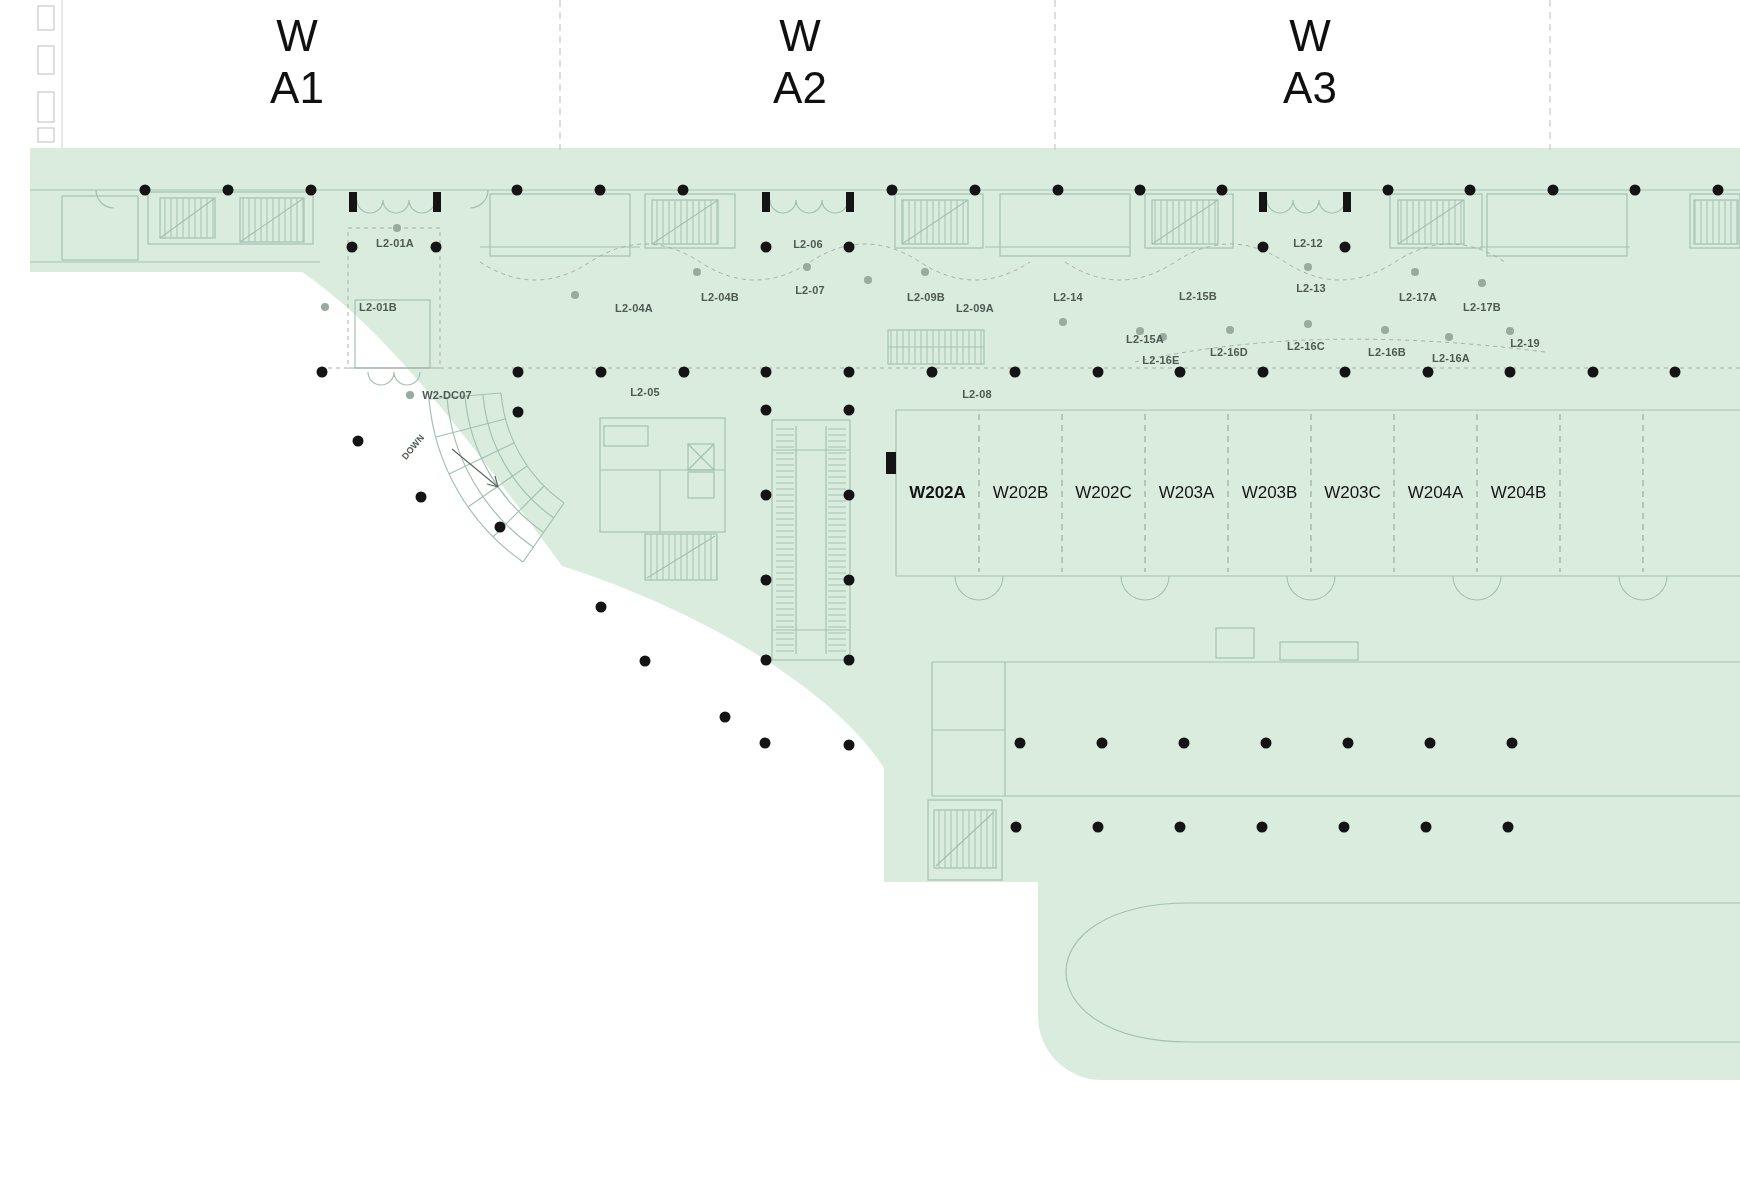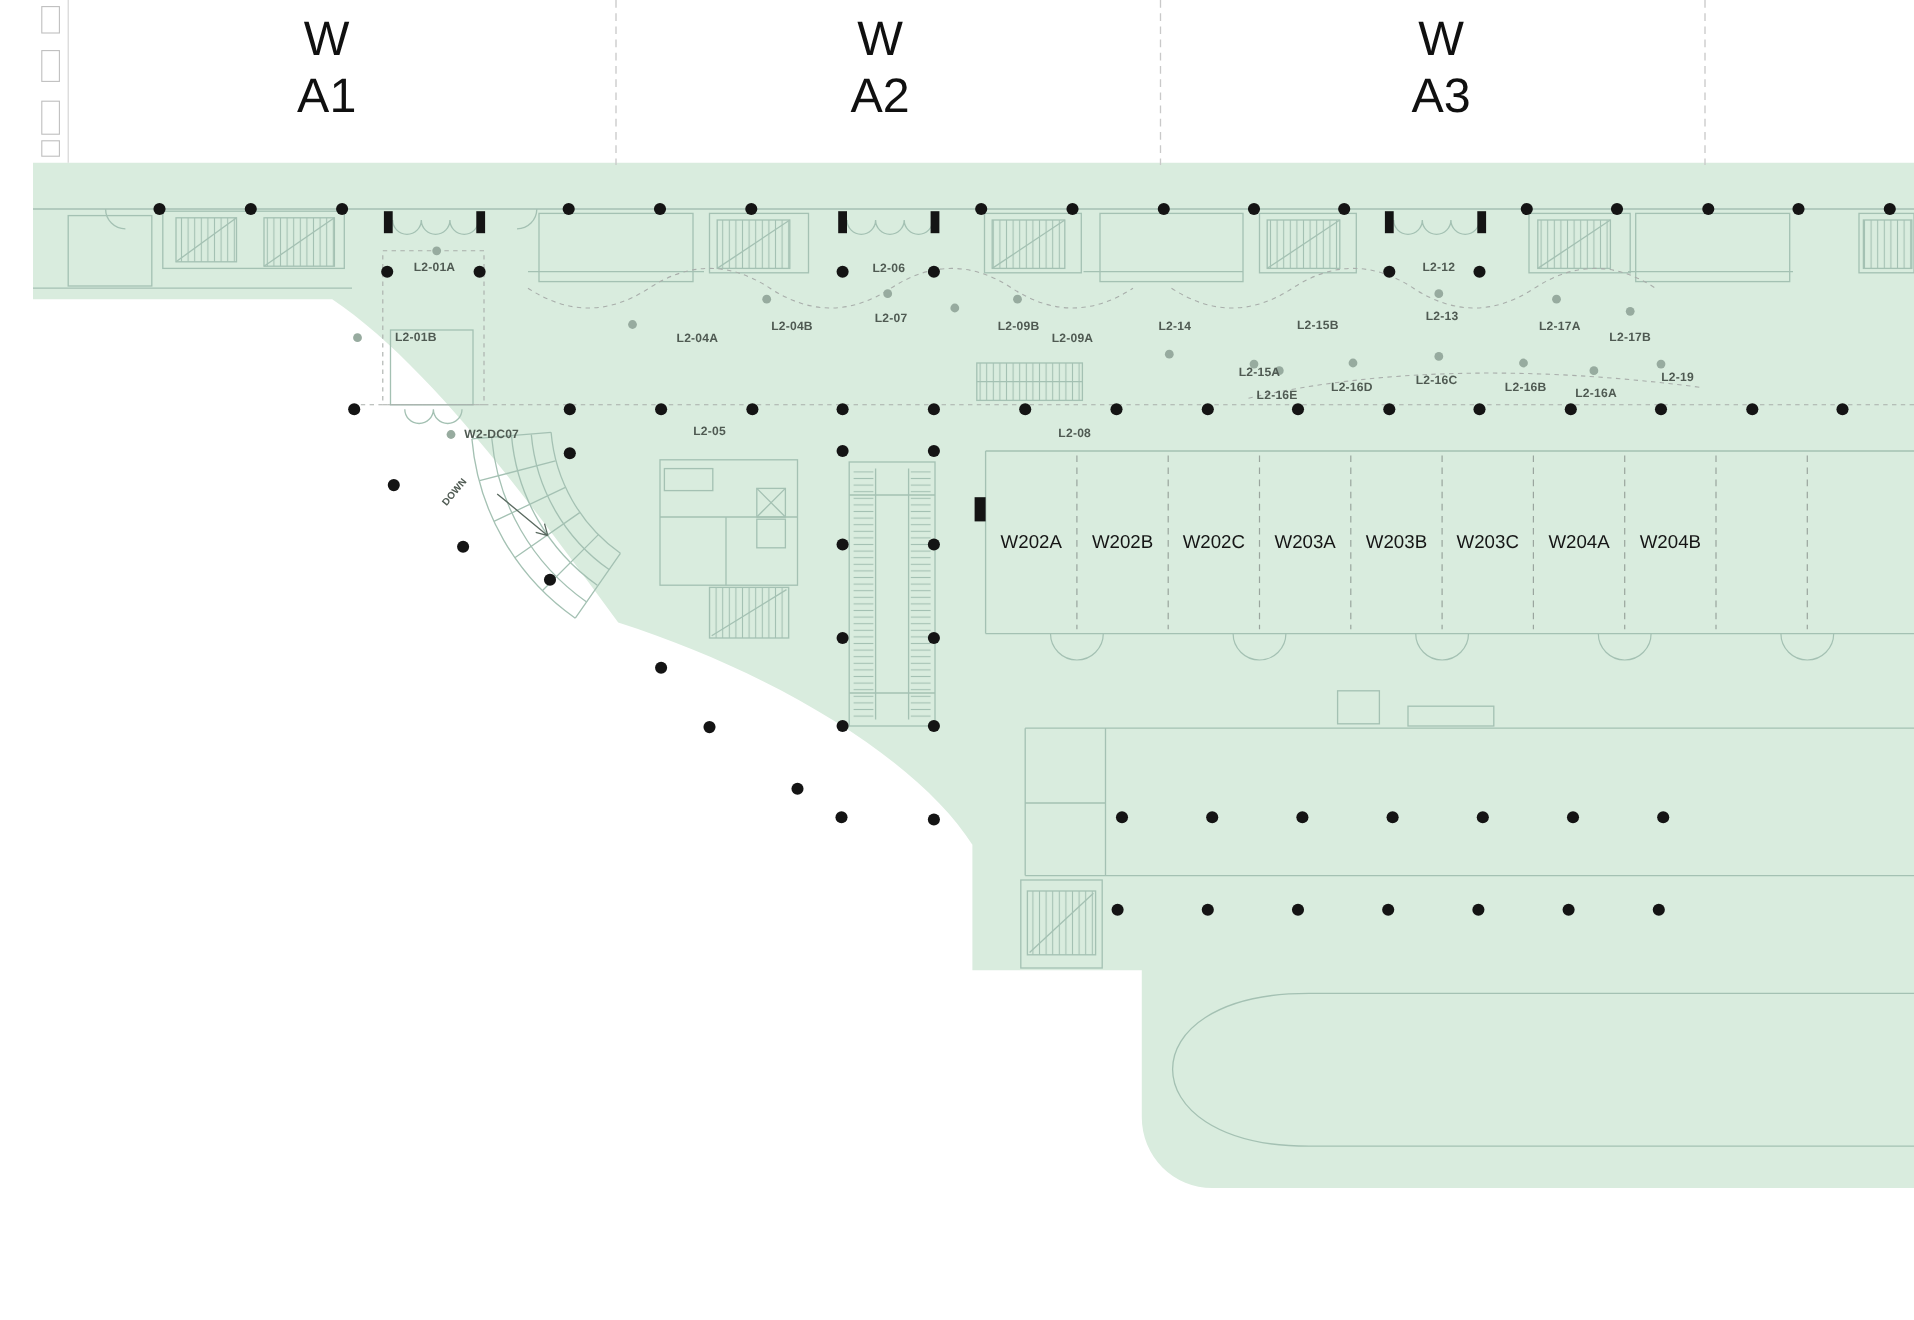--- a/index.html
+++ b/index.html
@@ -259,21 +259,21 @@
       <div class="zone" style="left: 800px;">
         <div>W</div>
         <div>A2</div>
       </div>
       <div class="zone" style="left: 1310px;">
         <div>W</div>
         <div>A3</div>
       </div>
     </div>
   <div id="roomLabels">
-      <div class="room-label" style="left: 937.5px; top: 493px;">W202A</div>
+      <div class="room-label" style="left: 937.5px; top: 493px; font-weight: bold;">W202A</div>
       <div class="room-label" style="left: 1020.5px; top: 493px;">W202B</div>
       <div class="room-label" style="left: 1103.5px; top: 493px; text-align: right;">W202C</div>
       <div class="room-label" style="left: 1186.5px; top: 493px;">W203A</div>
       <div class="room-label" style="left: 1269.5px; top: 493px;">W203B</div>
       <div class="room-label" style="left: 1352.5px; top: 493px;">W203C</div>
       <div class="room-label" style="left: 1435.5px; top: 493px;">W204A</div>
       <div class="room-label" style="left: 1518.5px; top: 493px;">W204B</div>
     </div>
   <div id="planLabels">
       <div class="plan-label" style="left: 395px; top: 243px;">L2-01A</div>

